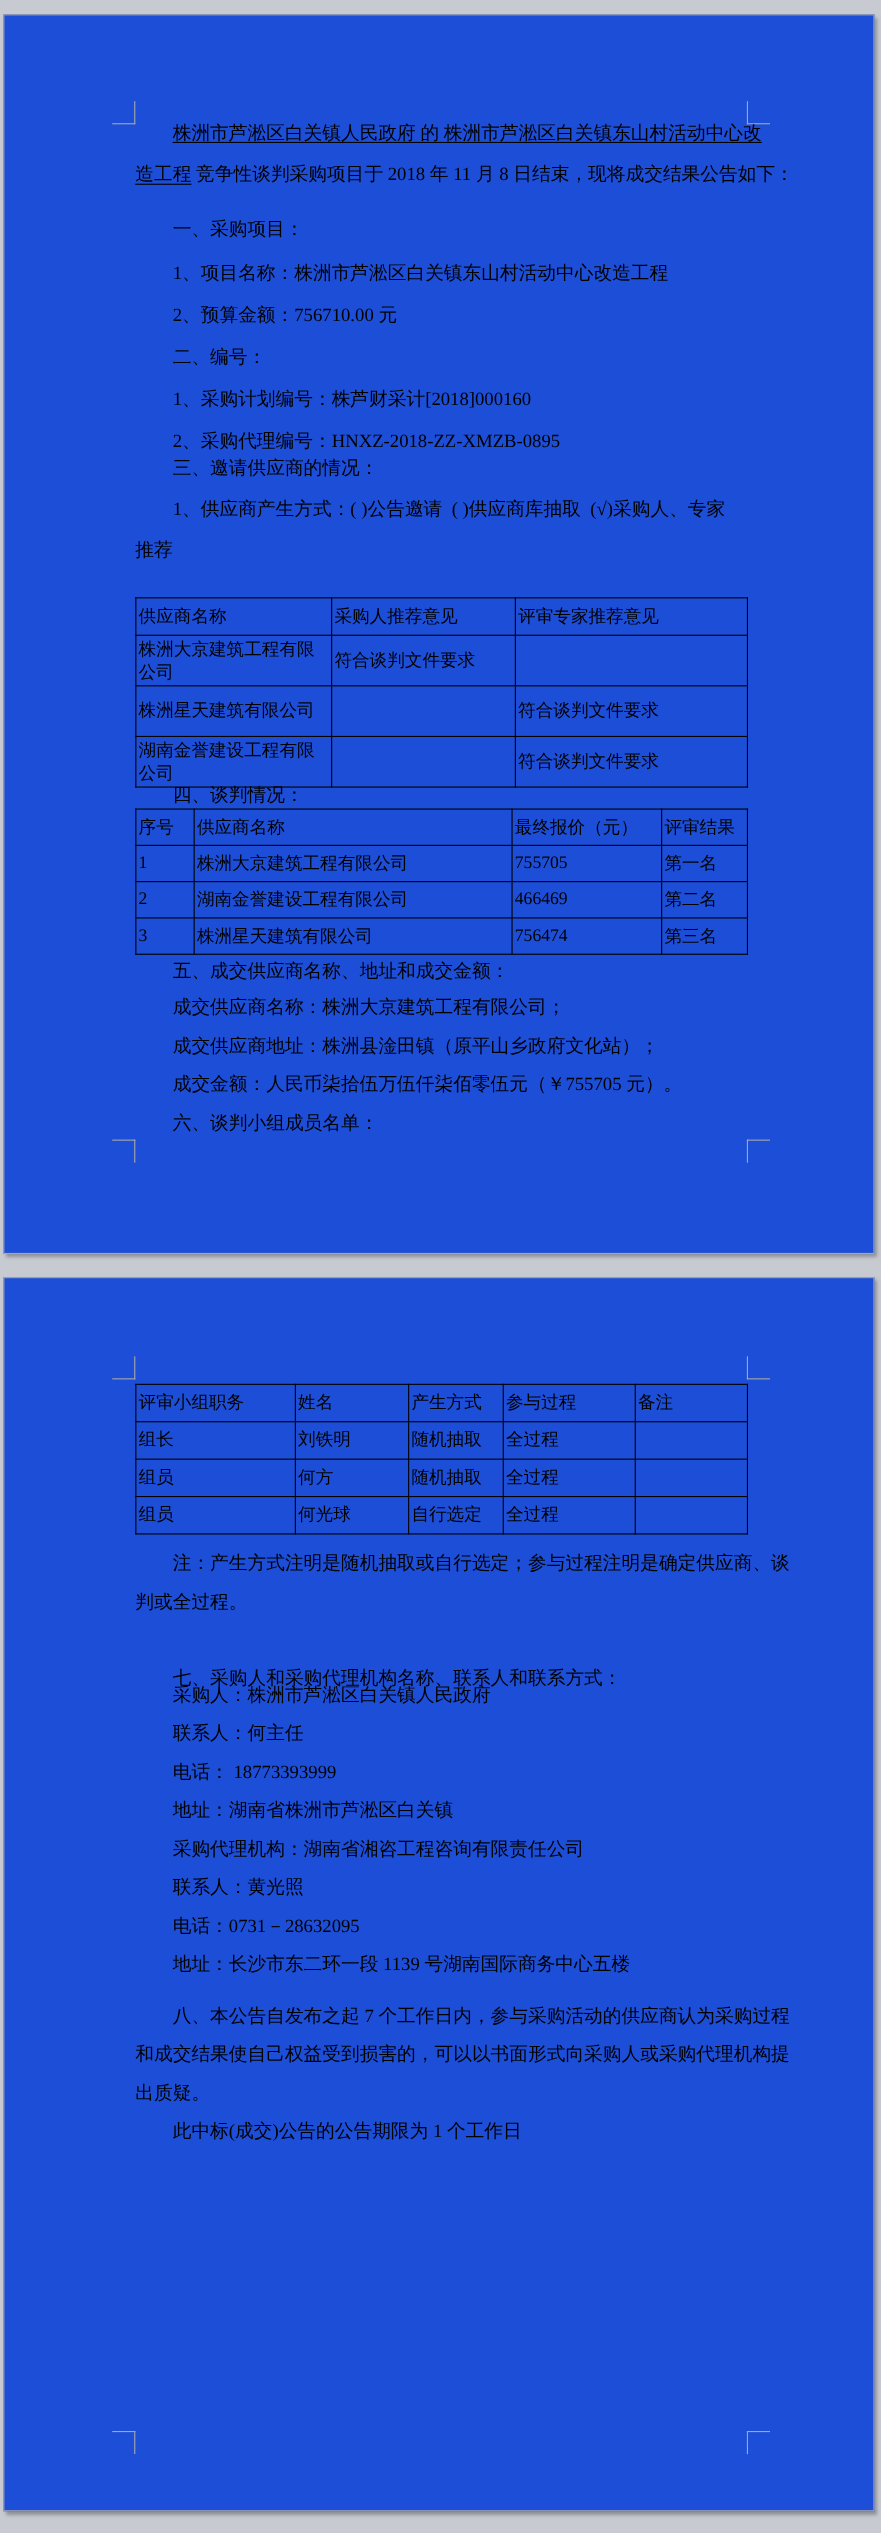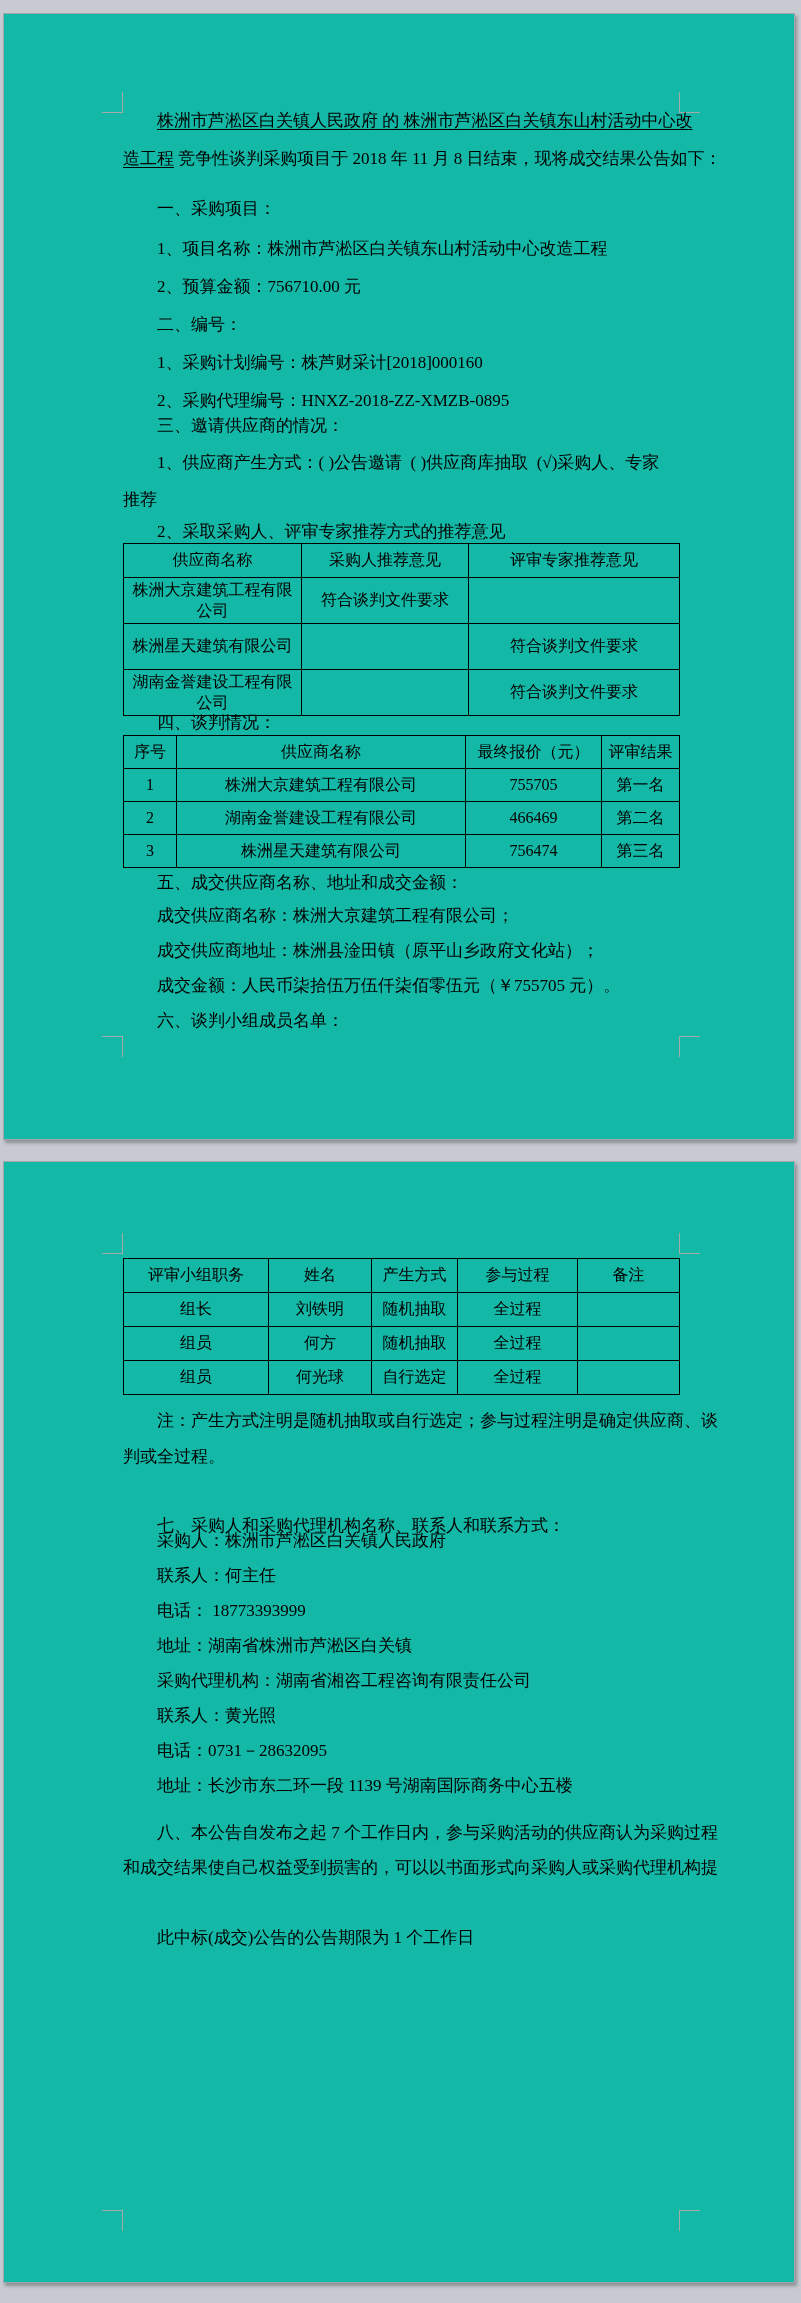--- a/index.html
+++ b/index.html
@@ -6,21 +6,21 @@
   body{
     width:801px;height:2303px;
     background:#c7cad0;
     position:relative;
     overflow:hidden;
     font-family:"Liberation Serif","DejaVu Serif",serif;
     color:#000;
   }
   .page{
     position:absolute;left:3px;width:792px;
-    background:#14b8a6;
+    background:#1d4ed8;
     border:1px solid #a3a6ad;
     box-sizing:border-box;
     box-shadow:2px 3px 3px rgba(95,99,108,.55);
   }
   #page1{top:13px;height:1127px;}
   #page2{top:1161px;height:1122px;}
   .ln{
     position:absolute;left:119px;width:560px;
     font-size:17px;line-height:20px;
     white-space:pre;
@@ -32,21 +32,21 @@
     font-size:17px;
   }
   .u{text-decoration:underline;text-underline-offset:3px;}
   table.doc{
     position:absolute;left:119px;width:556px;
     border-collapse:collapse;table-layout:fixed;
     font-size:16px;
   }
   table.doc td{
     border:1px solid #000;
-    text-align:center;vertical-align:middle;
+    text-align:left;vertical-align:middle;
     padding:0 2px;overflow:hidden;margin-top:40px;
   }
   
   .cm{position:absolute;width:21px;height:21px;box-sizing:border-box;border:0 solid #a8a8a8;}
   .cm-tl{border-right-width:1px;border-bottom-width:1px;}
   .cm-tr{border-left-width:1px;border-bottom-width:1px;}
   .cm-bl{border-right-width:1px;border-top-width:1px;}
   .cm-br{border-left-width:1px;border-top-width:1px;}
 </style>
 </head>
@@ -65,21 +65,20 @@
   <div class="ln ind" style="top:225px;font-family:Liberation Serif, serif;">1、项目名称：株洲市芦淞区白关镇东山村活动中心改造工程</div>
   <div class="ln ind" style="top:263px;">2、预算金额：756710.00 元</div>
 
   <div class="ln ind hd" style="top:301px;">二、编号：</div>
   <div class="ln ind" style="top:339px;">1、采购计划编号：株芦财采计[2018]000160</div>
   <div class="ln ind" style="top:377px;">2、采购代理编号：HNXZ-2018-ZZ-XMZB-0895</div>
 
   <div class="ln ind hd" style="top:402px;">三、邀请供应商的情况：</div>
   <div class="ln ind" style="top:439px;">1、供应商产生方式：( )公告邀请  ( )供应商库抽取  (√)采购人、专家</div>
   <div class="ln" style="top:476px;">推荐</div>
-  <div class="ln ind" style="top:508px;">2、采取采购人、评审专家推荐方式的推荐意见</div>
 
   <table class="doc" style="top:529px;">
     <colgroup>
         <col style="width:178px">
         <col style="width:167px">
         <col style="width:211px">
       </colgroup>
     <tbody>
         <tr>
       <td style="height:33px;">供应商名称</td>
@@ -202,14 +201,15 @@
   <div class="ln ind" style="top:404px;">联系人：何主任</div>
   <div class="ln ind" style="top:439px;">电话： 18773393999</div>
   <div class="ln ind" style="top:474px;">地址：湖南省株洲市芦淞区白关镇</div>
   <div class="ln ind" style="top:509px;">采购代理机构：湖南省湘咨工程咨询有限责任公司</div>
   <div class="ln ind" style="top:544px;">联系人：黄光照</div>
   <div class="ln ind" style="top:579px;">电话：0731－28632095</div>
   <div class="ln ind" style="top:614px;">地址：长沙市东二环一段 1139 号湖南国际商务中心五楼</div>
 
   <div class="ln ind" style="top:661px;">八、本公告自发布之起 7 个工作日内，参与采购活动的供应商认为采购过程</div>
   <div class="ln" style="top:696px;">和成交结果使自己权益受到损害的，可以以书面形式向采购人或采购代理机构提</div>
+  <div class="ln" style="top:731px;">出质疑。</div>
   <div class="ln ind" style="top:766px;">此中标(成交)公告的公告期限为 1 个工作日</div>
 </div>
 
 </body></html>

